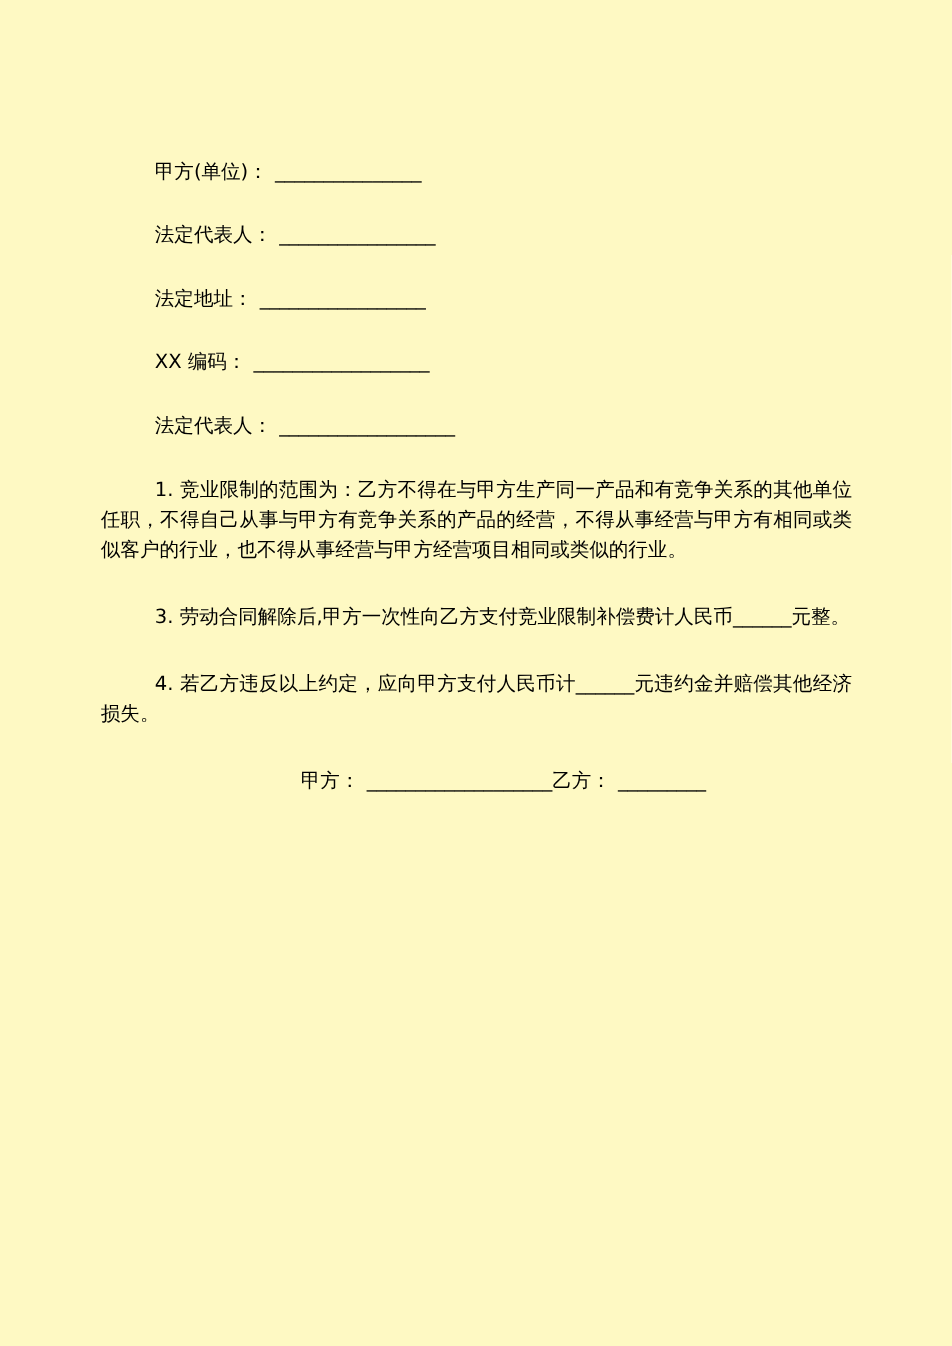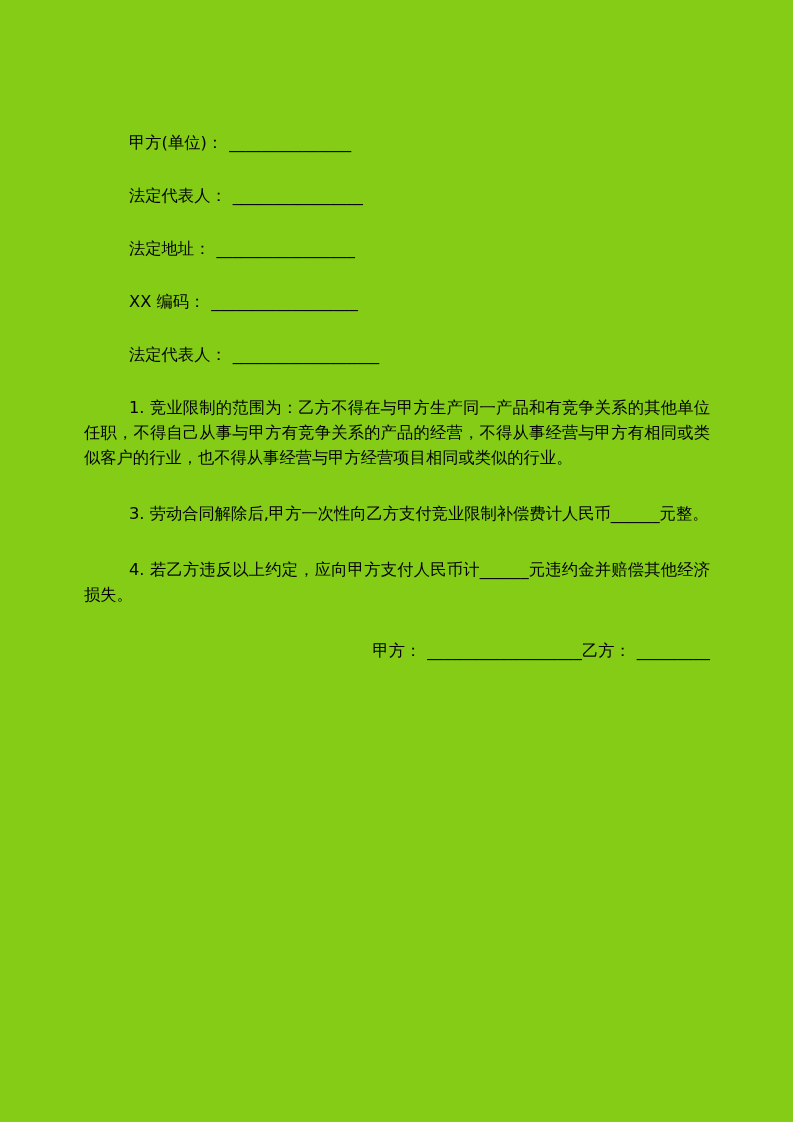--- a/index.html
+++ b/index.html
@@ -6,35 +6,35 @@
   html, body { background: #ffffff; }
   body {
     width: 793px;
     height: 1122px;
     overflow: hidden;
     font-family: "DejaVu Sans", sans-serif;
   }
   .page {
     width: 793px;
     height: 1122px;
-    background: #84cc16;
+    background: #fef9c3;
     color: #000000;
     padding: 130px 83px 0 84px;
     font-size: 16.3px;
   }
   .line {
     line-height: 25px;
     text-indent: 45px;
     text-align: justify;
     white-space: normal;
   }
   .field-line { margin-bottom: 28px; text-align: left; }
   .para { margin-bottom: 31px; }
   .blank { margin-left: 6px; letter-spacing: 0; }
-  .signature-line { text-align: right; }
+  .signature-line { text-align: center; }
 </style>
 </head>
 <body>
 
 <div class="page">
 
   <section>
     <p class="line field-line"><span>甲方(单位)：</span><span class="blank">_______________</span></p>
     <p class="line field-line"><span>法定代表人：</span><span class="blank">________________</span></p>
     <p class="line field-line"><span>法定地址：</span><span class="blank">_________________</span></p>

